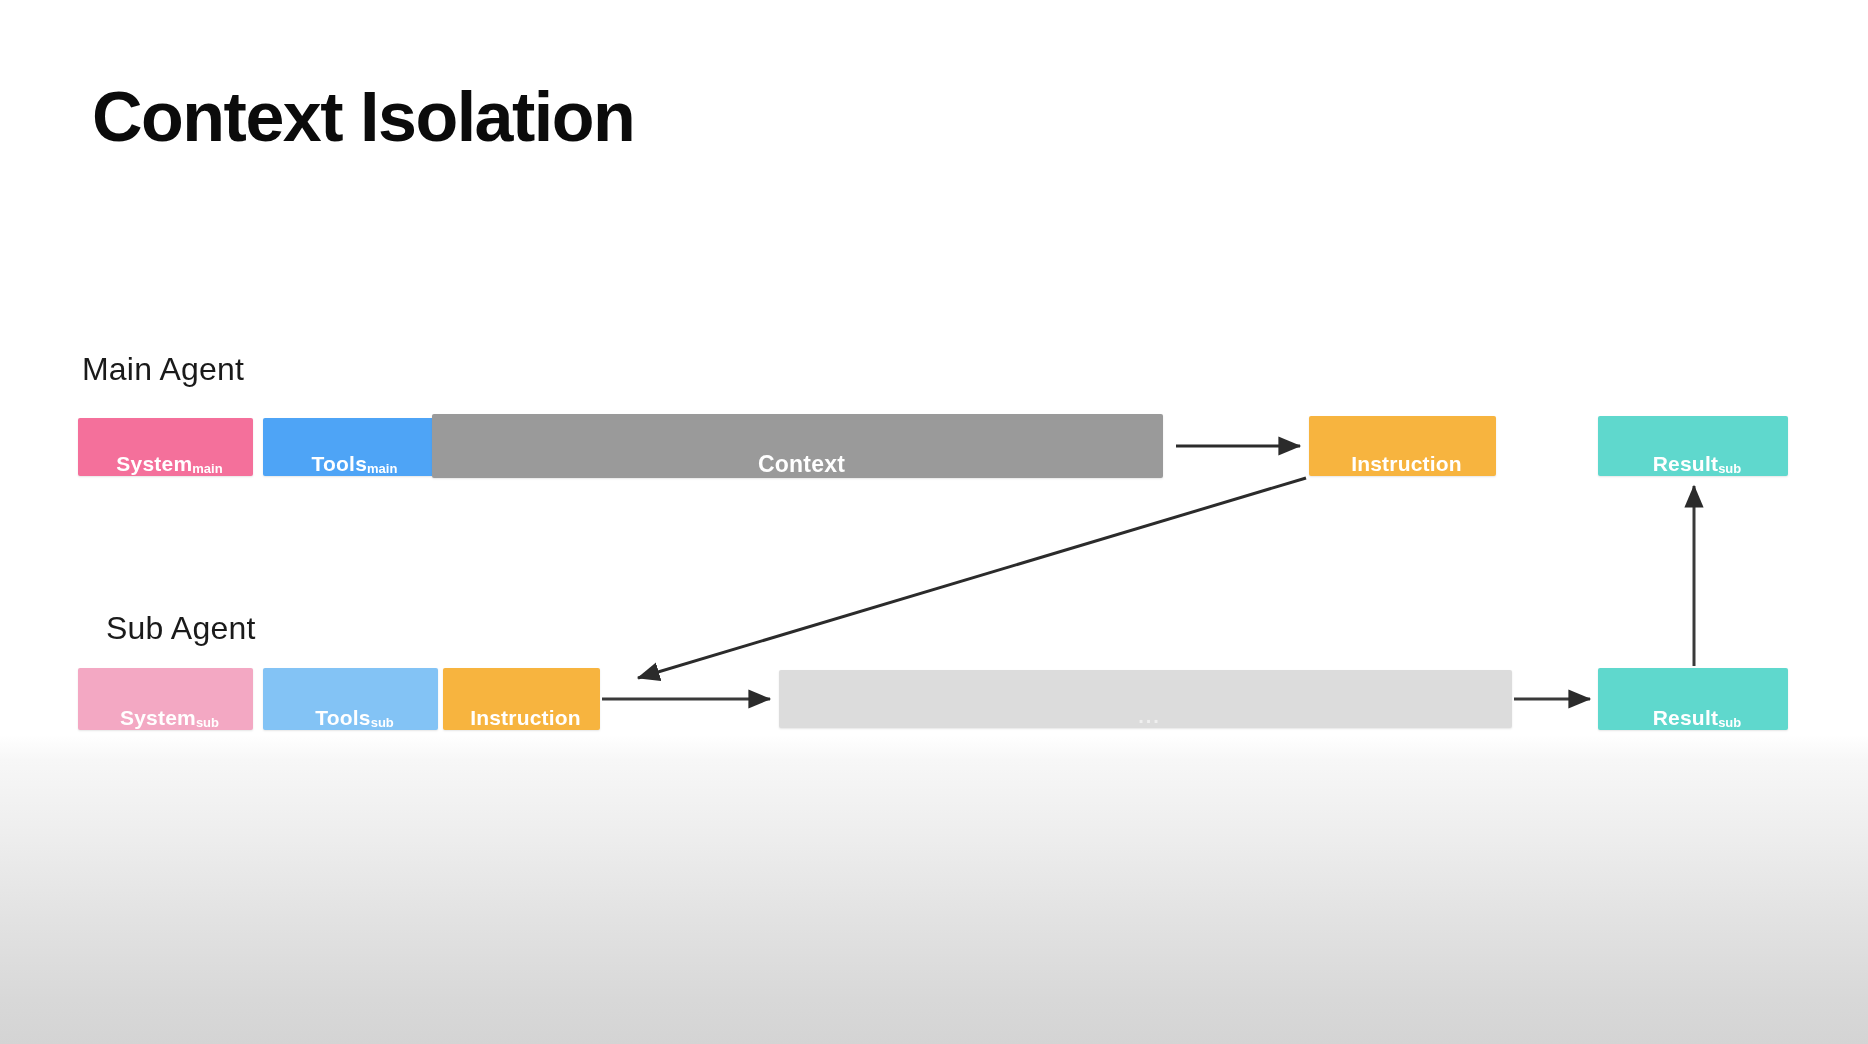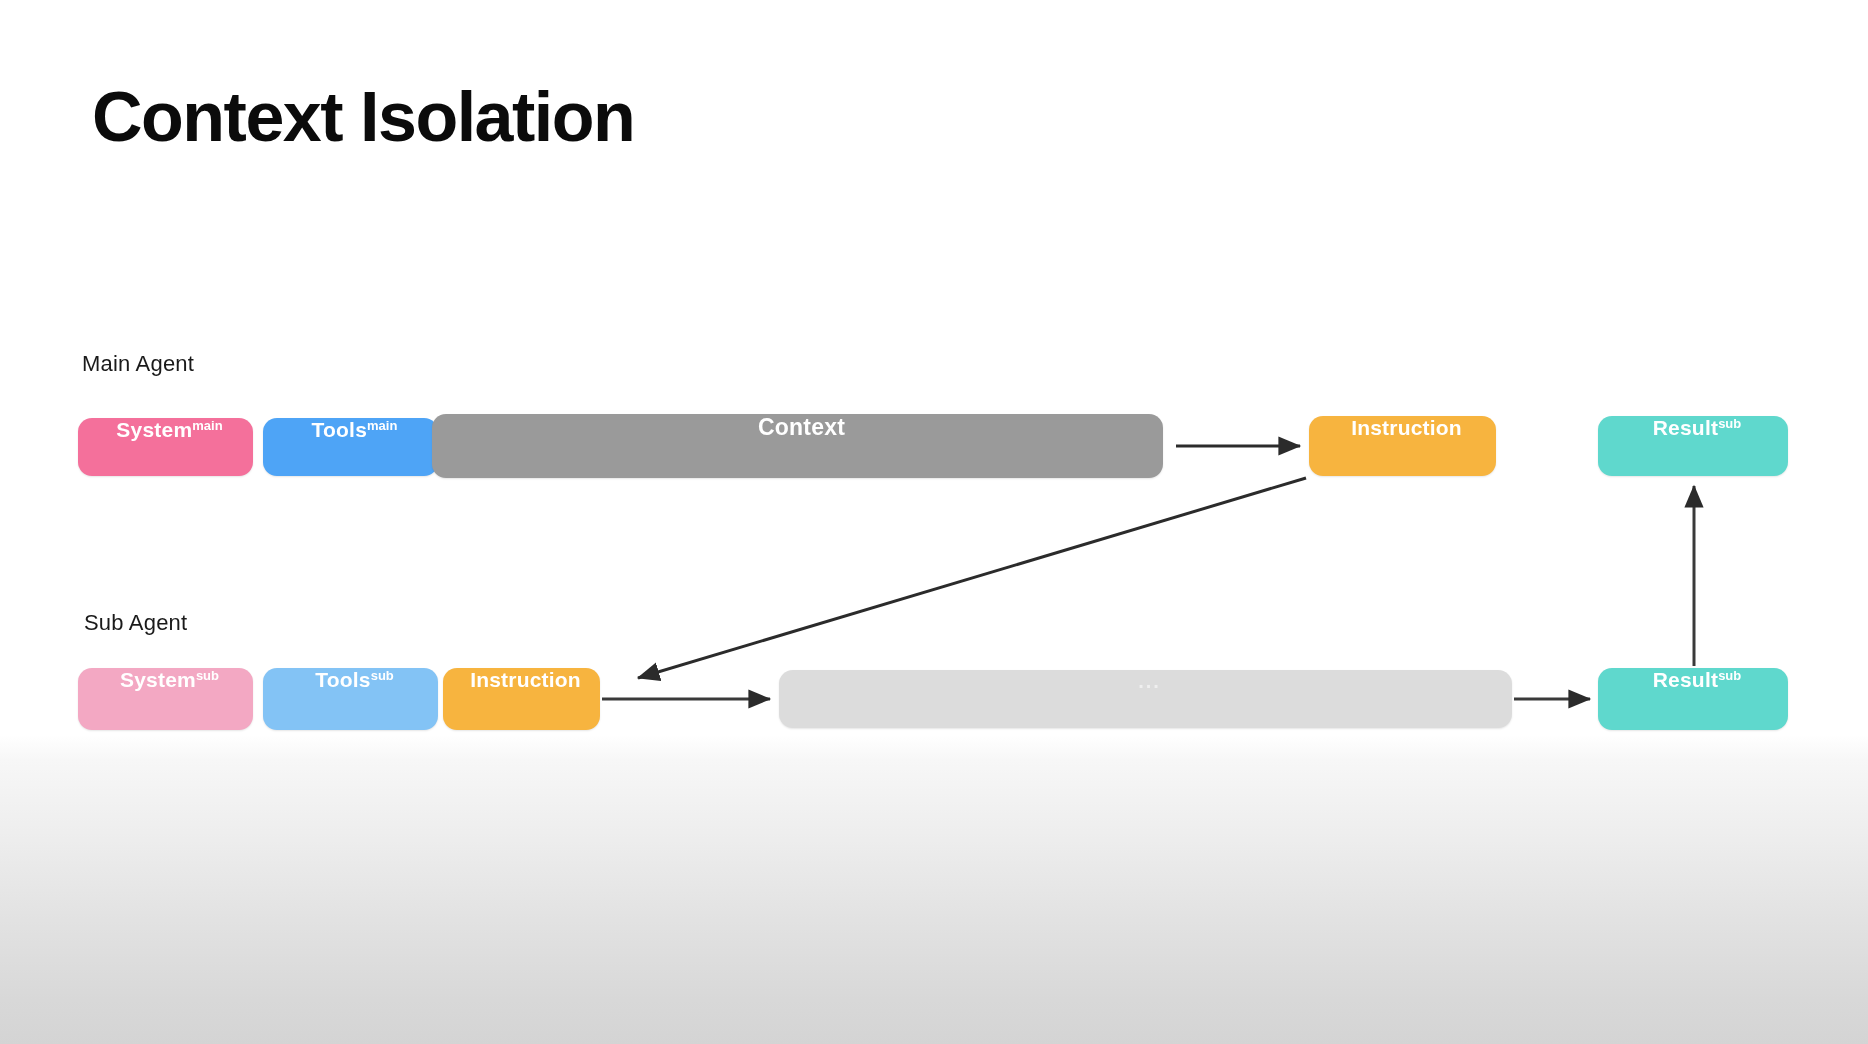--- a/index.html
+++ b/index.html
@@ -34,35 +34,35 @@
     font-weight: 700;
     letter-spacing: -1.5px;
     color: #0b0b0b;
     line-height: 1;
     white-space: nowrap;
   }
 
   
   .row-label {
     position: absolute;
-    font-size: 22px;
+    font-size: 32px;
     color: #1a1a1a;
     letter-spacing: 0.2px;
     white-space: nowrap;
   }
   #label-main { left: 82px; top: 351px; }
-  #label-sub  { left: 84px; top: 610px; }
+  #label-sub  { left: 106px; top: 610px; }
 
   
   .pill {
     position: absolute;
     display: flex;
-    align-items: flex-start;
+    align-items: flex-end;
     justify-content: center;
-    border-radius: 14px;
+    border-radius: 2px;
     box-sizing: border-box;
     color: #ffffff;
     font-size: 21px;
     font-weight: 600;
     letter-spacing: 0.2px;
     white-space: nowrap;
     box-shadow: 0 1px 2px rgba(0,0,0,0.10);
     user-select: none;
     padding-left: 8px;
   }

